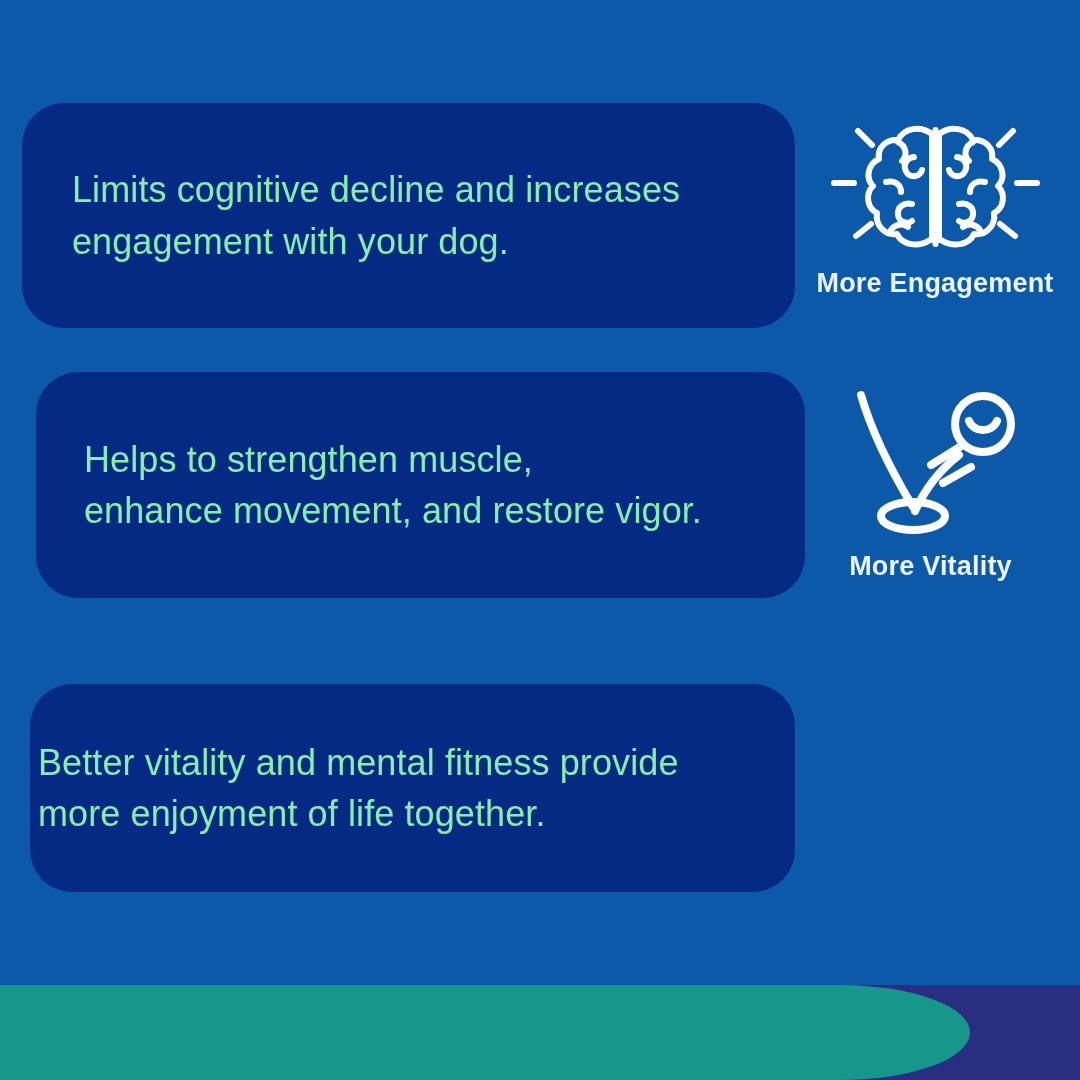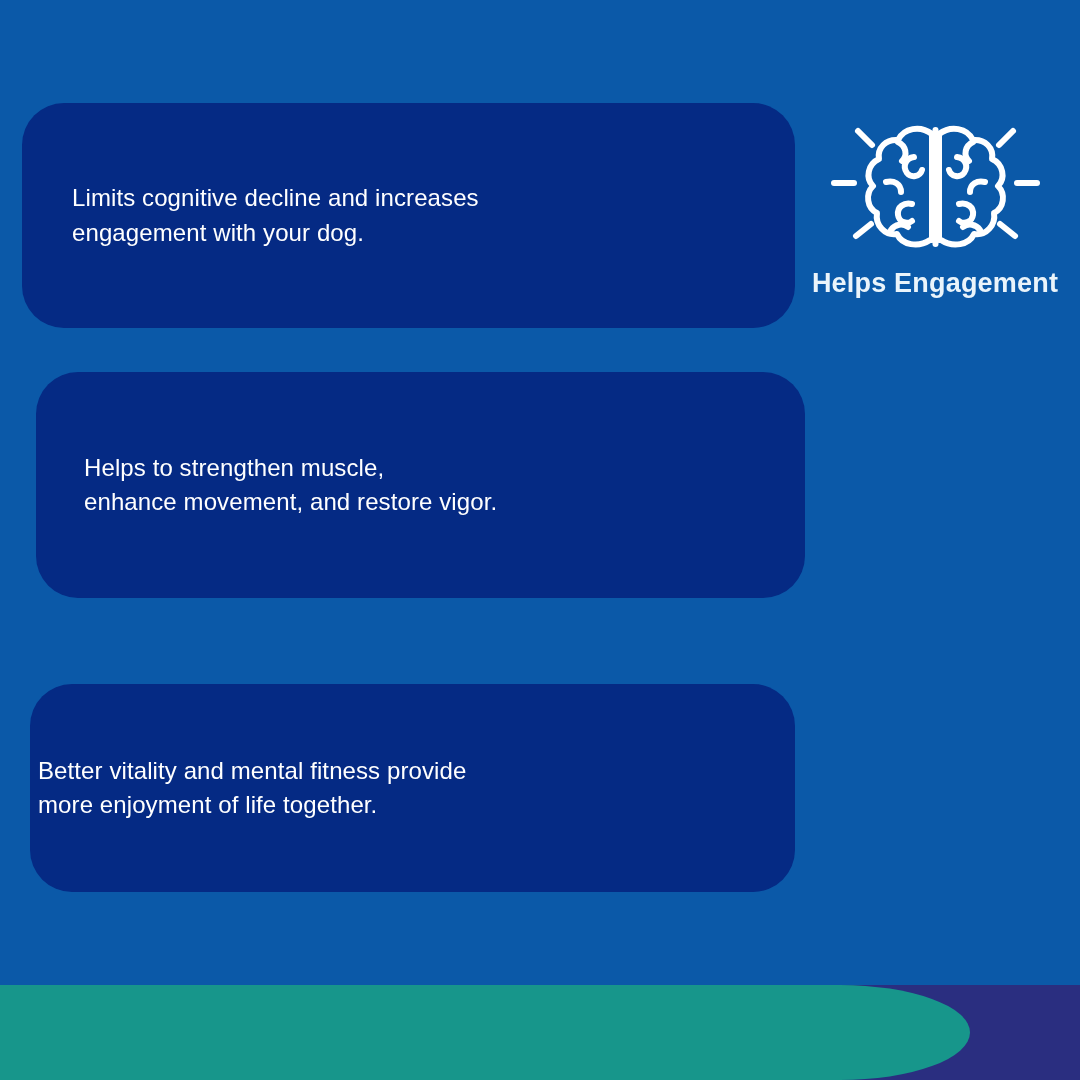--- a/index.html
+++ b/index.html
@@ -38,22 +38,22 @@
   }
   .card {
     position: absolute;
     background: #052A84;
     border-radius: 42px;
     box-sizing: border-box;
     display: flex;
     align-items: center;
   }
   .card-text {
-    color: #ffffff;
-    font-size: 24px;
+    color: #86efac;
+    font-size: 36px;
     line-height: 1.42;
     font-weight: 400;
     letter-spacing: 0.1px;
     white-space: pre-line;
   }
 
   
   #card-1 { left: 22px;  top: 103px; width: 773px; height: 225px; }
   #card-1 .card-text { padding-left: 50px; padding-right: 30px; }
 
@@ -122,28 +122,45 @@
       <path d="M152 118 C148 112, 140 111, 135 115"></path>
 
       <line x1="30" y1="19" x2="44" y2="33"></line>
       <line x1="6" y1="71" x2="26" y2="71"></line>
       <line x1="28" y1="124" x2="43" y2="112"></line>
 
       <line x1="185" y1="19" x2="171" y2="33"></line>
       <line x1="209" y1="71" x2="189" y2="71"></line>
       <line x1="187" y1="124" x2="172" y2="112"></line>
     </svg>
-    <div class="icon-label">Helps Engagement</div>
+    <div class="icon-label">More Engagement</div>
   </div>
 
   <div class="card" id="card-2">
     <div class="card-text">Helps to strengthen muscle,
 enhance movement, and restore vigor.</div>
   </div>
 
+  <div class="icon-block" id="icon-block-2">
+    <svg class="icon-art" width="175" height="160" viewBox="0 0 175 160" fill="none" stroke="#FFFFFF" stroke-width="8" stroke-linecap="round" stroke-linejoin="round">
+
+      <path d="M18 10 C30 52, 52 92, 70 122"></path>
+
+      <ellipse cx="70" cy="131" rx="32" ry="14"></ellipse>
+
+      <path d="M72 126 C82 104, 98 84, 116 70"></path>
+
+      <line x1="100" y1="98" x2="128" y2="82"></line>
+      <line x1="88" y1="80" x2="120" y2="60"></line>
+
+      <circle cx="140" cy="39" r="28"></circle>
+      <path d="M126 36 C131 48, 149 48, 154 36"></path>
+    </svg>
+    <div class="icon-label">More Vitality</div>
+  </div>
 
   <div class="card" id="card-3">
     <div class="card-text">Better vitality and mental fitness provide
 more enjoyment of life together.</div>
   </div>
 
 
   <div class="bottom-band">
     <div class="teal"></div>
   </div>

